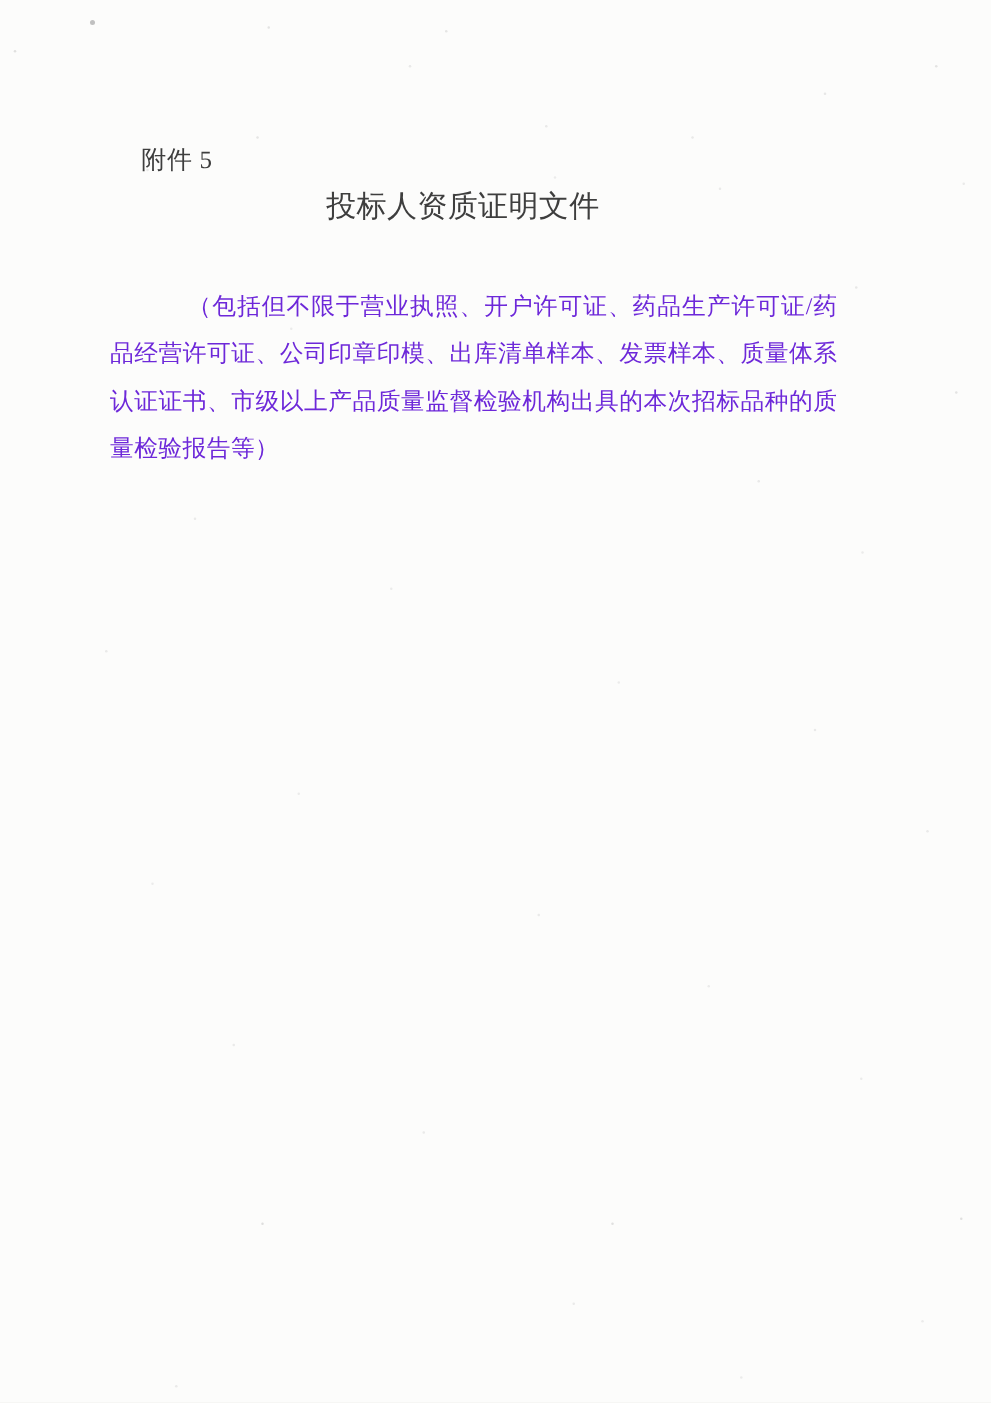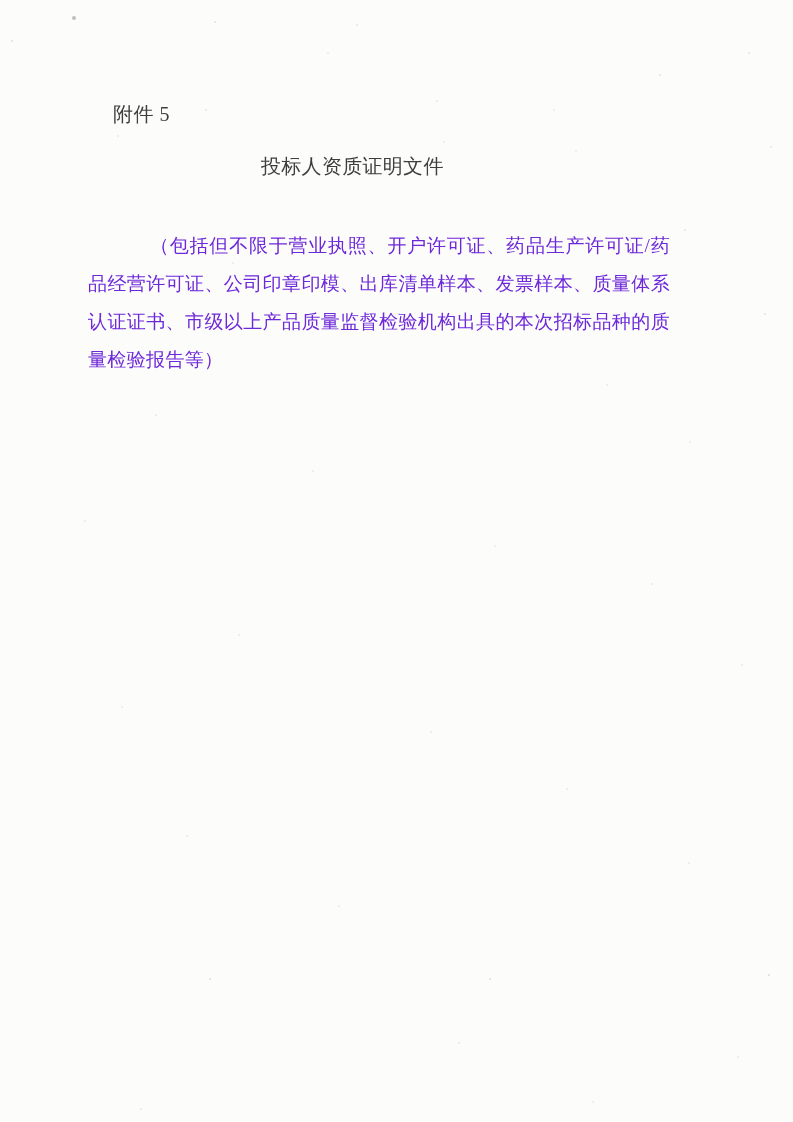--- a/index.html
+++ b/index.html
@@ -68,33 +68,33 @@
       1047px 1027px 0 0 rgba(170,170,170,0.3),
       458px 1042px 0 0 rgba(178,178,178,0.25),
       737px 1056px 0 0 rgba(178,178,178,0.22),
       140px 1108px 0 0 rgba(178,178,178,0.25),
       592px 1101px 0 0 rgba(178,178,178,0.22);
   }
 
   .attachment-label {
     position: absolute;
     left: 113px;
-    top: 101px;
+    top: 115px;
     font-size: 20px;
     line-height: 26px;
     letter-spacing: 0.5px;
     white-space: pre;
     font-weight: 400;
   }
 
   .doc-title {
     position: absolute;
     left: 261px;
     top: 153px;
-    font-size: 20px;
+    font-size: 24px;
     line-height: 27px;
     font-weight: 400;
     letter-spacing: 0.3px;
     white-space: nowrap;
   }
 
   .doc-paragraph {
     position: absolute;
     left: 88px;
     top: 227px;

